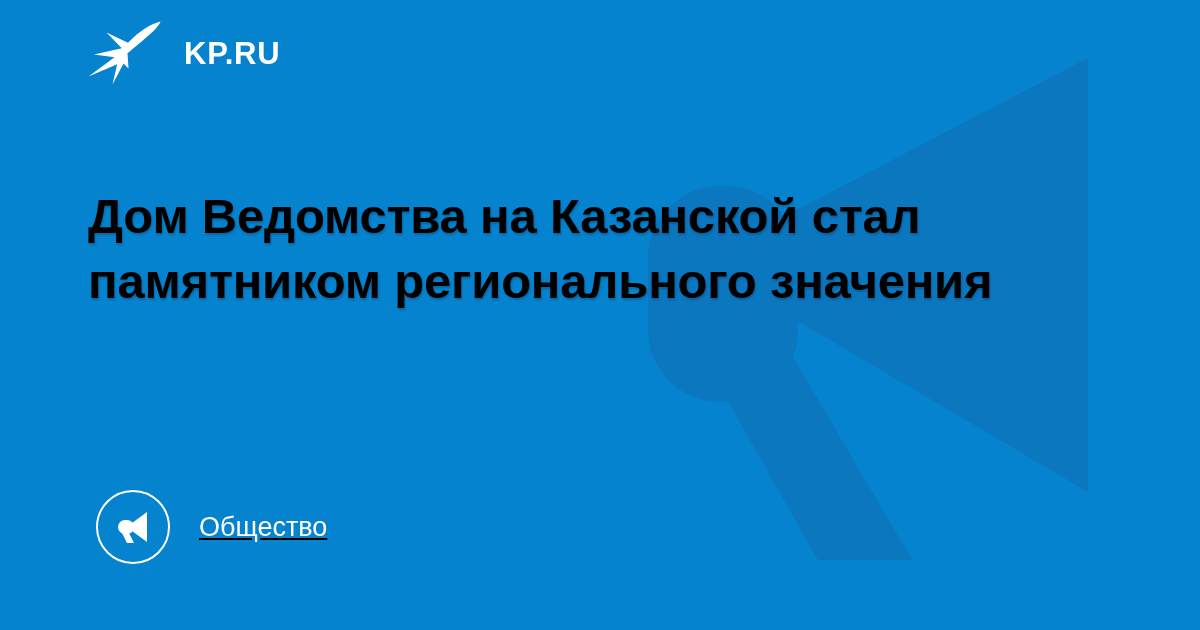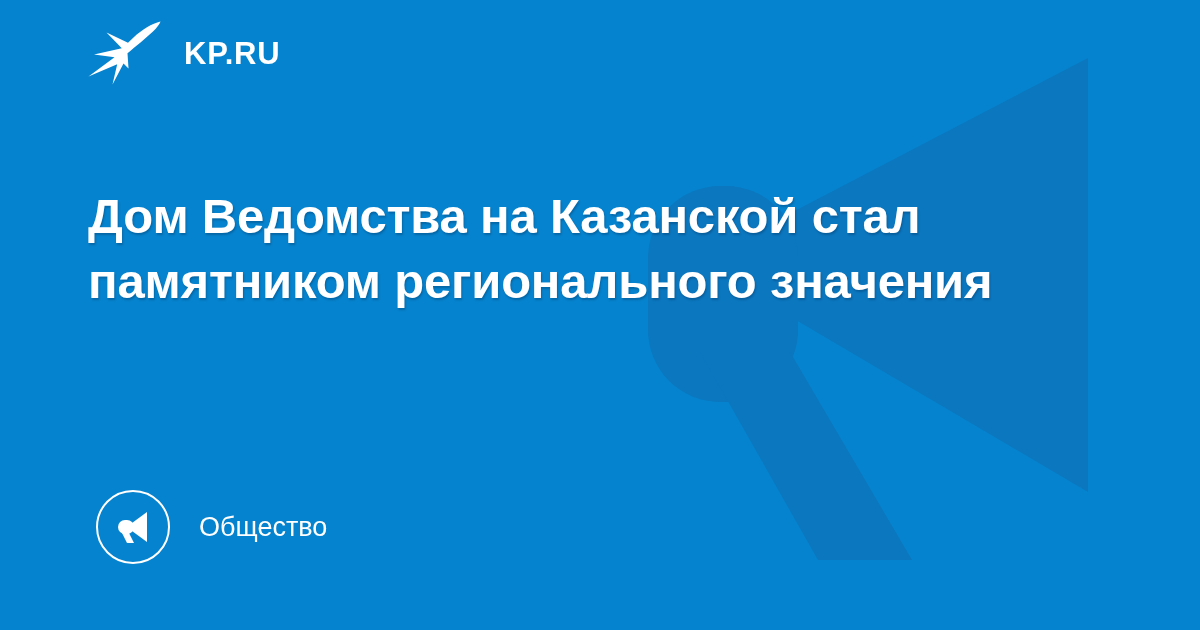--- a/index.html
+++ b/index.html
@@ -41,35 +41,36 @@
     letter-spacing:0.8px;
     line-height:1;
     white-space:nowrap;
   }
 
   
   .headline {
     position:absolute;
     left:88px; top:184px;
     width:1010px;
-    color:#ffffff;
+    color:#000000;
     font-size:49px;
     font-weight:bold;
     line-height:65px;
     letter-spacing:-0.2px;
     text-shadow: 1px 2px 2px rgba(0,40,80,0.30);
   }
 
   
   .category {
     position:absolute;
     left:96px; top:486px;
     display:flex;
     align-items:center;
     height:82px;
+    text-decoration:underline;
   }
   .category-icon-wrap {
     width:74px; height:74px;
     border:2px solid #ffffff;
     border-radius:50%;
     display:flex; align-items:center; justify-content:center;
     flex:none;
   }
   .category-icon { width:40px; height:40px; display:block; }
   .category-label {

